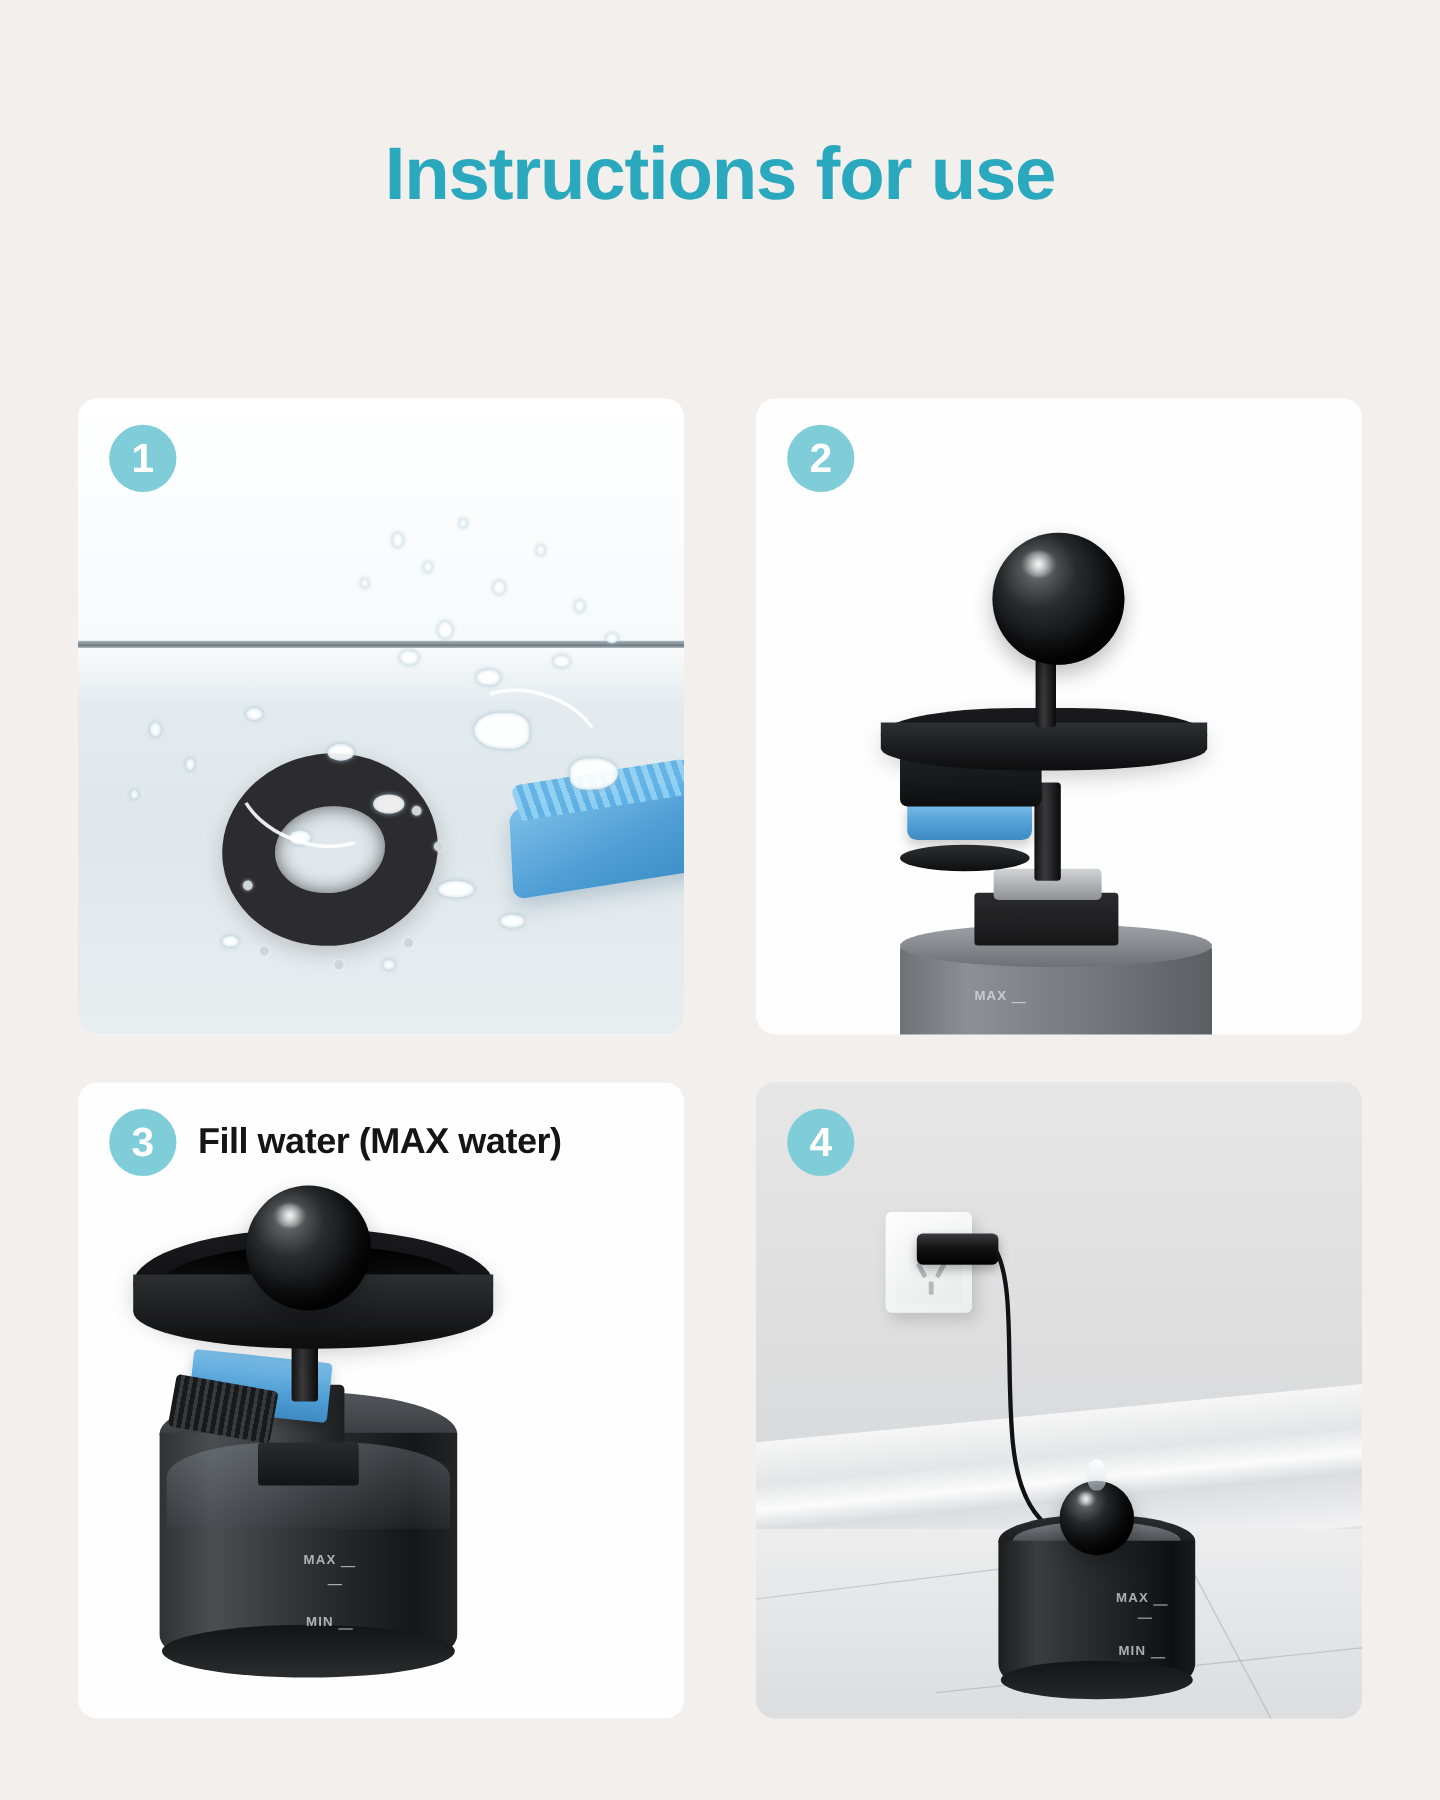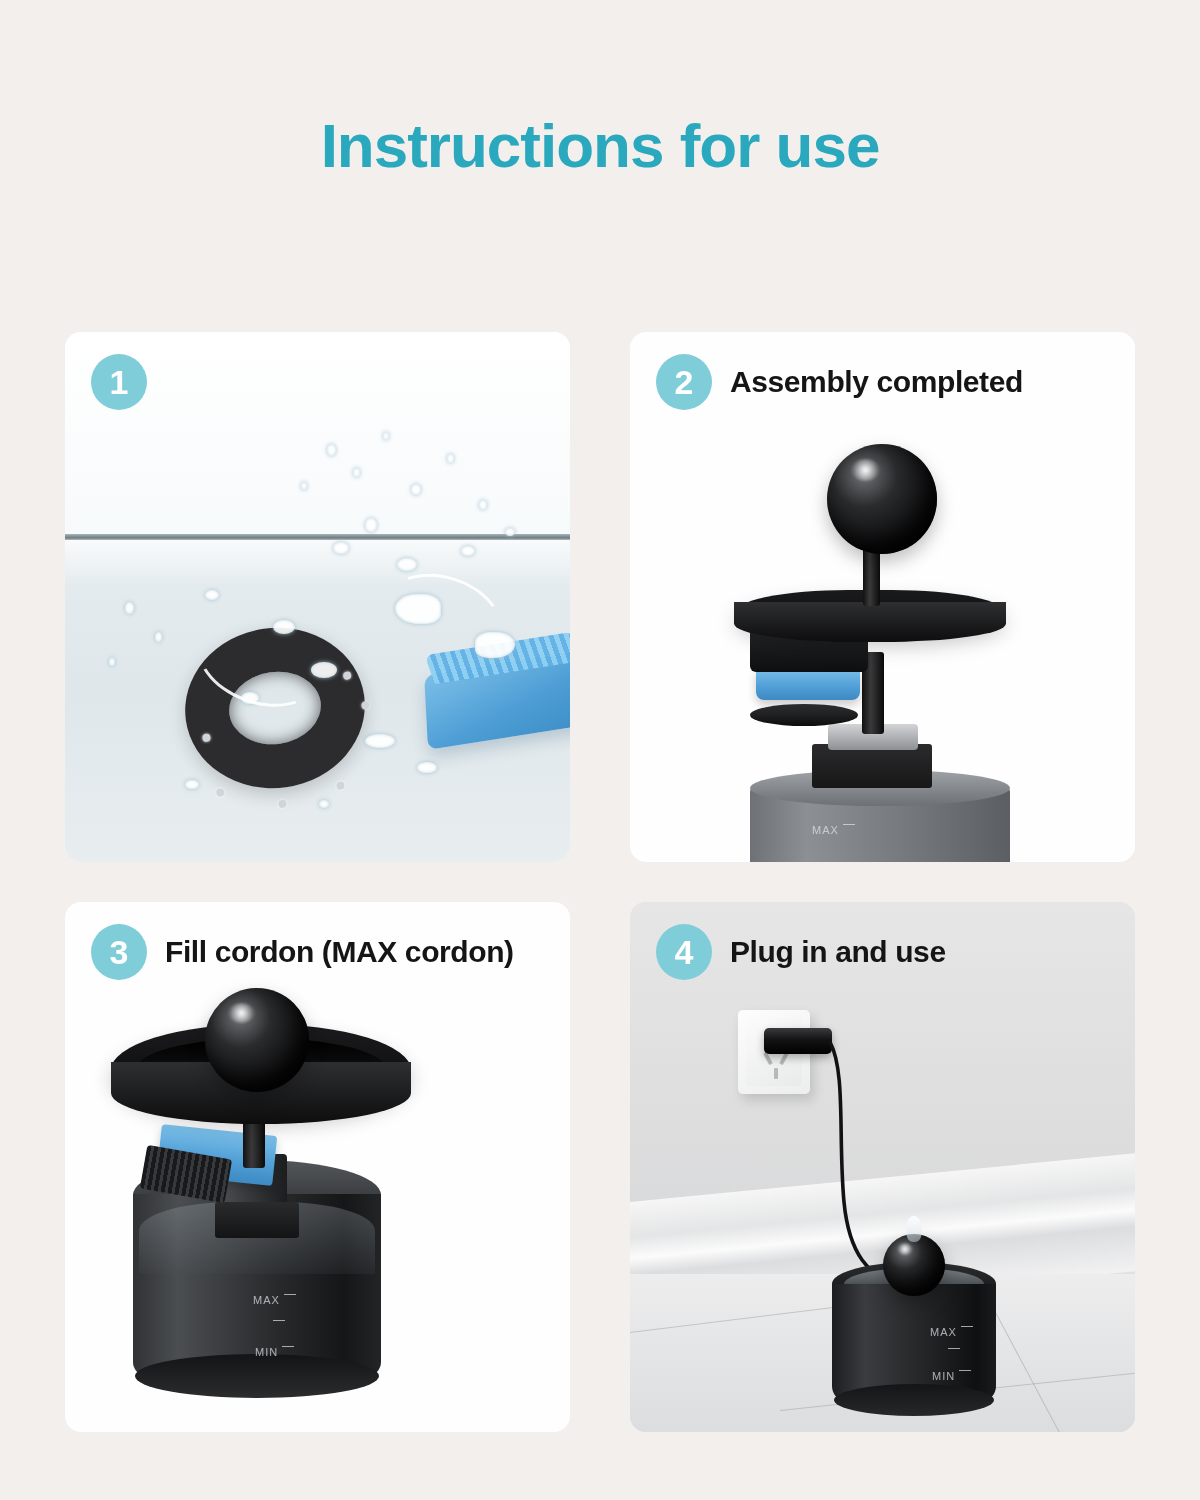--- a/index.html
+++ b/index.html
@@ -197,25 +197,25 @@
     border-radius:6px;
     box-shadow: 0 5px 10px rgba(0,0,0,.2);
   }
   .grey-base {
     position:absolute;
     background: linear-gradient(90deg,#6e7175 0%, #8c9094 22%, #74787c 62%, #5b5f63 100%);
   }
   .lvl-mark {
     position:absolute;
     font-size:11px;
-    font-weight:400;
+    font-weight:700;
     letter-spacing:1px;
     color: rgba(225,228,232,.72);
     display:flex;
-    align-items:flex-start;
+    align-items:flex-end;
     gap:4px;
   }
   .lvl-mark .tick {
     display:inline-block;
     width:12px; height:1px;
     background: rgba(225,228,232,.7);
   }
 
   
   .tank {
@@ -366,21 +366,20 @@
 
       <div class="tray" style="left:104px;top:258px;width:272px;height:46px;border-radius:50%/60%;"></div>
       <div class="tray-rim" style="left:104px;top:270px;width:272px;height:40px;border-radius:0 0 46% 46%;"></div>
 
       <div class="stem" style="left:233px;top:212px;width:17px;height:62px;"></div>
       <div class="ball" style="left:197px;top:112px;width:110px;height:110px;"></div>
     </div>
 
     <div class="step-head">
       <div class="step-badge">2</div>
-      <div class="step-label">Assembly completed</div>
     </div>
   </div>
 
   <div class="step-card scene-white">
     <div class="prod-stage">
 
       <div class="tank-top" style="left:68px;top:258px;width:248px;height:70px;"></div>
       <div class="tank" style="left:68px;top:292px;width:248px;height:182px;border-radius:0 0 14px 14px;"></div>
       <div class="tank-water" style="left:74px;top:300px;width:236px;height:72px;border-radius:40% 40% 0 0;"></div>
       <div class="tank-top" style="left:70px;top:452px;width:244px;height:44px;background:linear-gradient(180deg,#131415,#2a2c2e);"></div>
@@ -407,21 +406,21 @@
 
       <div class="tray" style="left:46px;top:122px;width:300px;height:92px;border-radius:50%;"></div>
       <div style="position:absolute;left:70px;top:136px;width:252px;height:64px;border-radius:50%;background:linear-gradient(180deg,#000,#1d1e20);"></div>
       <div class="tray-rim" style="left:46px;top:160px;width:300px;height:62px;border-radius:0 0 50% 50%;"></div>
 
       <div class="ball" style="left:140px;top:86px;width:104px;height:104px;"></div>
     </div>
 
     <div class="step-head">
       <div class="step-badge">3</div>
-      <div class="step-label">Fill cordon (MAX cordon)</div>
+      <div class="step-label">Fill water (MAX water)</div>
     </div>
   </div>
 
   <div class="step-card scene-room">
 
     <div class="wall"></div>
     <div class="baseboard"></div>
     <div class="floor"></div>
     <div class="floor-seam" style="left:0;top:430px;width:260px;transform:rotate(-7deg);transform-origin:left center;"></div>
     <div class="floor-seam" style="left:150px;top:508px;width:380px;transform:rotate(-6deg);transform-origin:left center;"></div>
@@ -453,17 +452,16 @@
     <div class="lvl-mark" style="left:318px;top:446px;">
       <span class="tick"></span>
     </div>
     <div class="lvl-mark" style="left:302px;top:468px;">
       <span>MIN</span>
       <span class="tick"></span>
     </div>
 
     <div class="step-head">
       <div class="step-badge">4</div>
-      <div class="step-label">Plug in and use</div>
     </div>
   </div>
 
 </div>
 
 </body></html>

